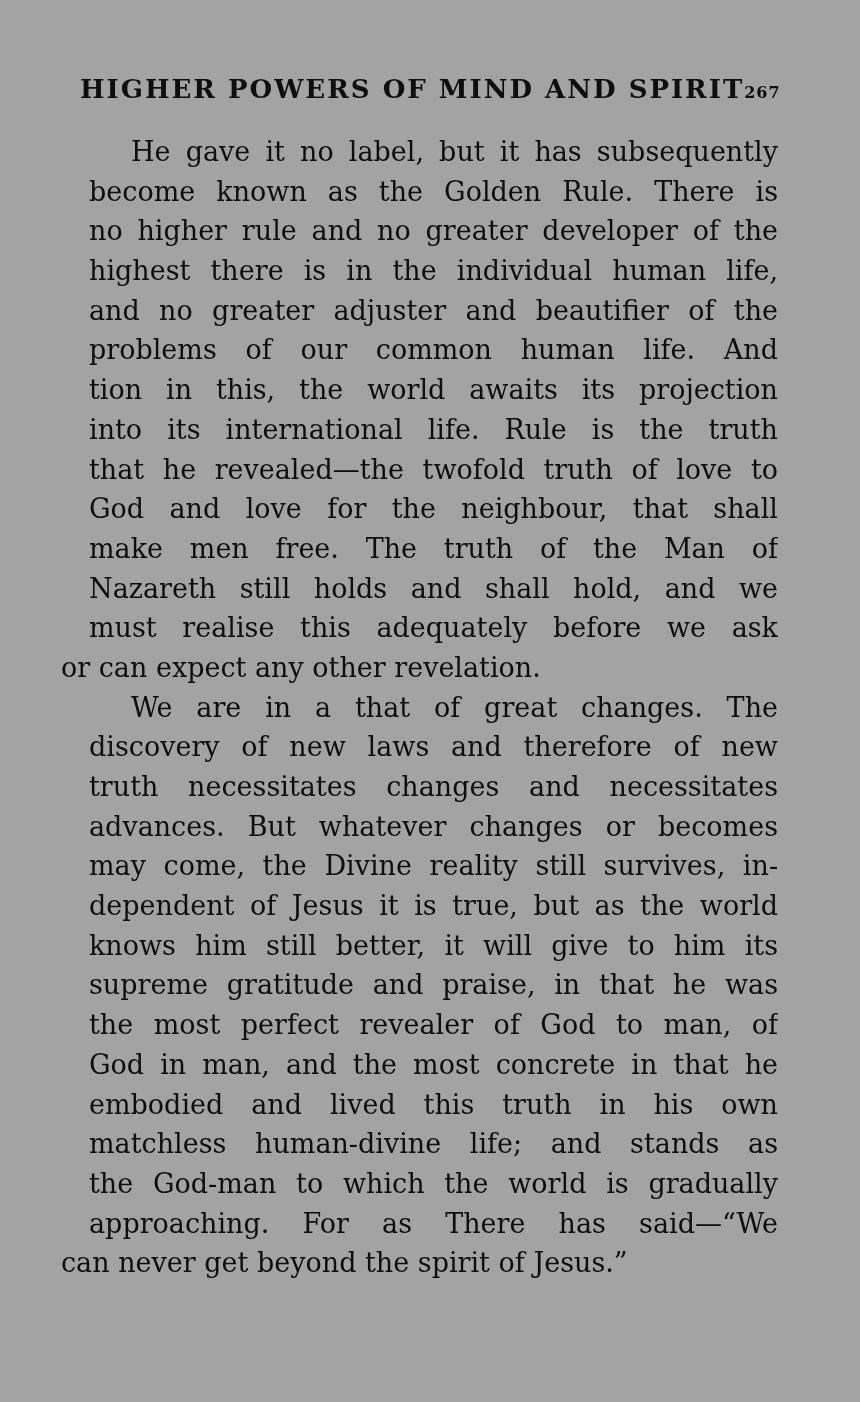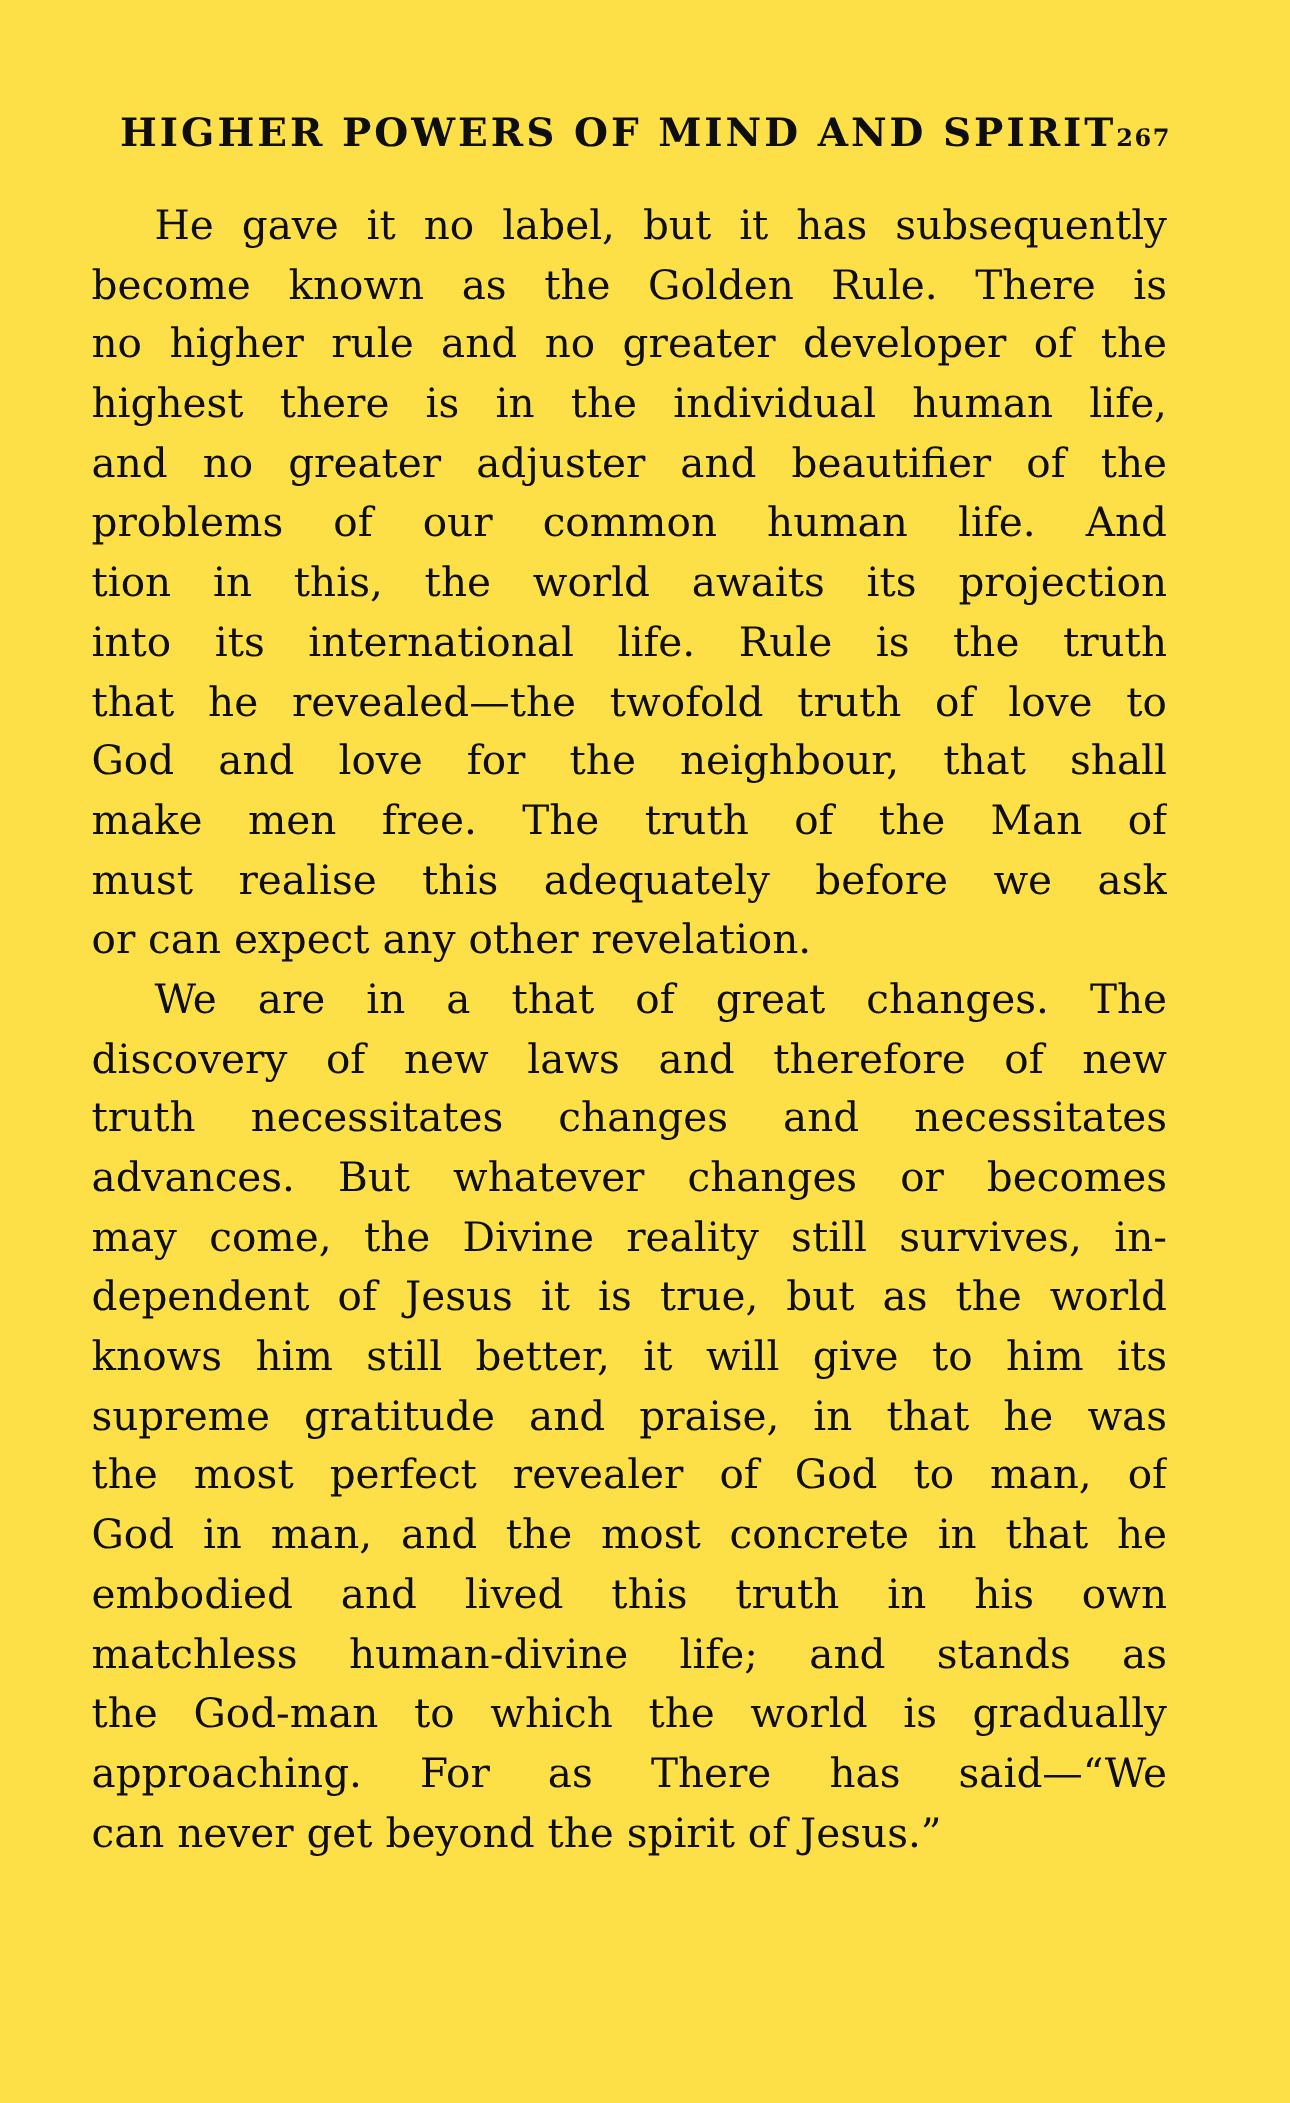--- a/index.html
+++ b/index.html
@@ -4,21 +4,21 @@
 <style>
   html, body {
     margin: 0;
     padding: 0;
     background: #ffffff;
   }
   .page {
     position: relative;
     width: 860px;
     height: 1402px;
-    background: #fde047;
+    background: #a3a3a3;
     color: #0e0e0e;
     font-family: "DejaVu Serif", "Liberation Serif", serif;
     overflow: hidden;
     box-sizing: border-box;
     padding: 72px 82px 0 61px;
   }
   .page-header {
     display: flex;
     justify-content: space-between;
     align-items: baseline;
@@ -44,20 +44,21 @@
   }
   .paragraph { margin: 0; }
   .line {
     height: 39.7px;
     text-align: justify;
     text-align-last: left;
     overflow: hidden;
   }
   .line.just {
     text-align-last: justify;
+    margin-left: 28px;
   }
   .line.indent {
     padding-left: 42px;
   }
 </style>
 </head>
 <body>
 
 <div class="page">
   <div class="page-header">
@@ -70,20 +71,21 @@
         <div class="line just">become known as the Golden Rule.  There is</div>
         <div class="line just">no higher rule and no greater developer of the</div>
         <div class="line just">highest there is in the individual human life,</div>
         <div class="line just">and no greater adjuster and beautifier of the</div>
         <div class="line just">problems of our common human life.  And</div>
         <div class="line just">tion in this, the world awaits its projection</div>
         <div class="line just">into its international life.  Rule is the truth</div>
         <div class="line just">that he revealed—the twofold truth of love to</div>
         <div class="line just">God and love for the neighbour, that shall</div>
         <div class="line just">make men free.  The truth of the Man of</div>
+        <div class="line just">Nazareth still holds and shall hold, and we</div>
         <div class="line just">must realise this adequately before we ask</div>
         <div class="line">or can expect any other revelation.</div>
       </div>
       <div class="paragraph">
         <div class="line indent just">We are in a that of great changes.  The</div>
         <div class="line just">discovery of new laws and therefore of new</div>
         <div class="line just">truth necessitates changes and necessitates</div>
         <div class="line just">advances.  But whatever changes or becomes</div>
         <div class="line just">may come, the Divine reality still survives, in-</div>
         <div class="line just">dependent of Jesus it is true, but as the world</div>

